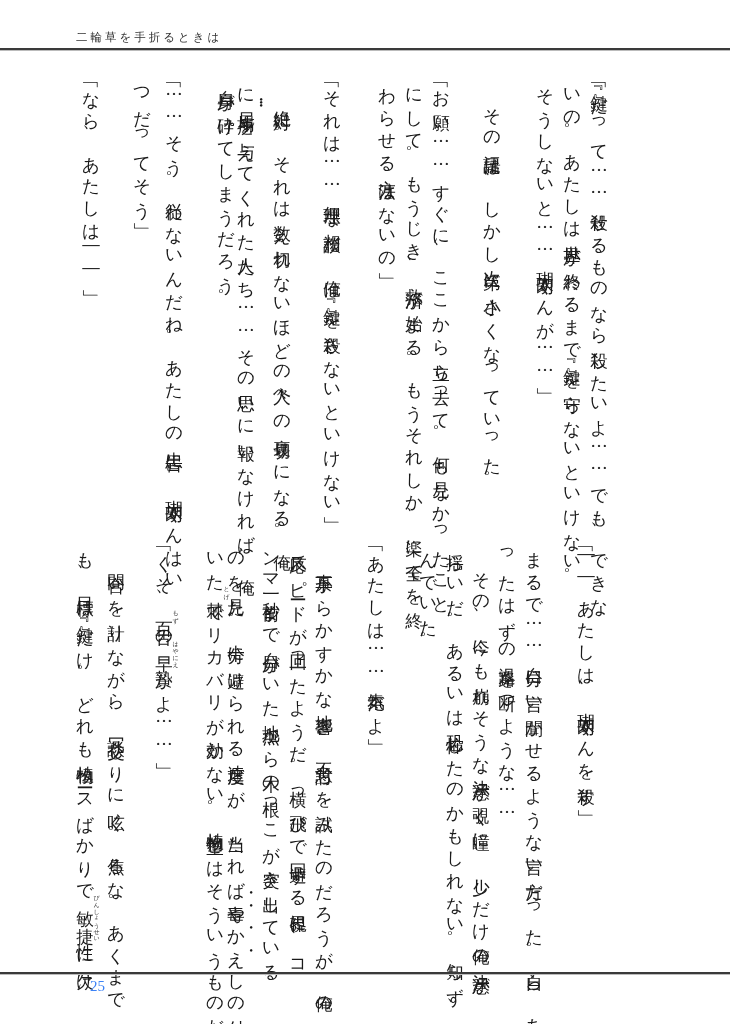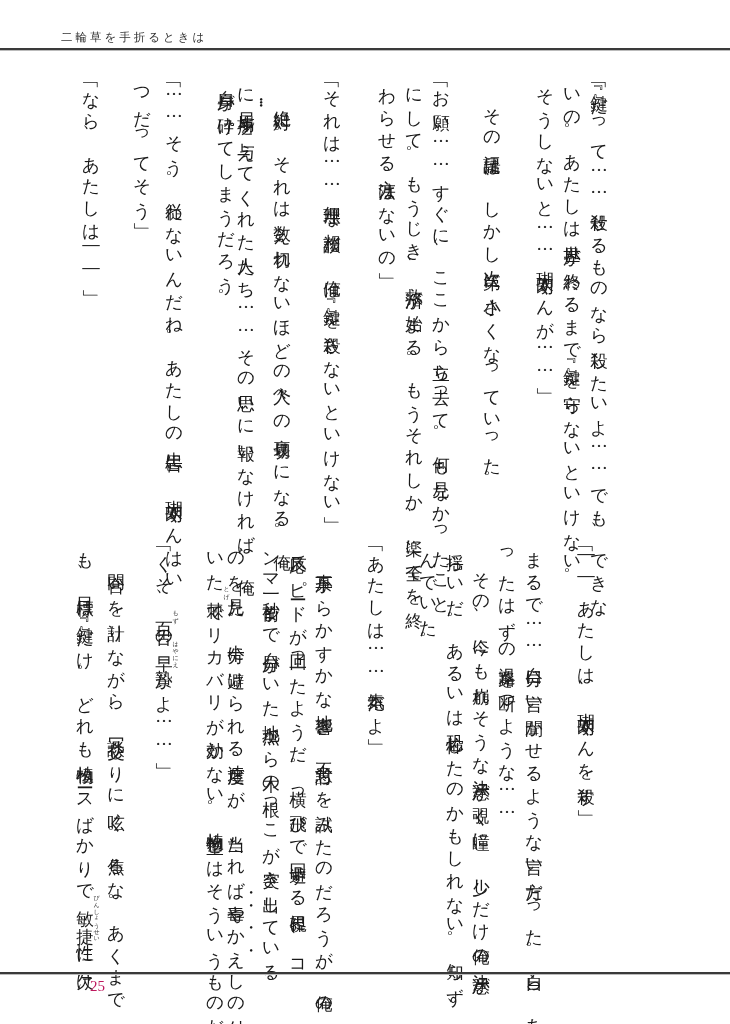--- a/index.html
+++ b/index.html
@@ -1,25 +1,25 @@
 <!DOCTYPE html>
 <html><head>
   <meta charset="utf-8">
   <style>
     html, body { margin: 0; padding: 0; background: #ffffff; }
     body { width: 730px; height: 1024px; position: relative; overflow: hidden; color: #1a1a1a; }
     .running-head {
-      position: absolute; left: 61px; top: 30px;
+      position: absolute; left: 76px; top: 30px;
       font-family: "DejaVu Serif", serif; font-size: 11.5px; letter-spacing: 3px; color: #333; text-align: right;
     }
     .rule-top { position: absolute; left: 0; top: 48px; width: 730px; height: 2px; background: #3a3a3a; box-shadow: 0 1px 0 #bbb; }
     .rule-bottom { position: absolute; left: 0; top: 972px; width: 730px; height: 2px; background: #3a3a3a; box-shadow: 0 1px 0 #bbb; }
     .page-number {
       position: absolute; left: 90px; top: 978px;
-      font-family: "Liberation Serif", serif; font-size: 15px; color: #be185d;
+      font-family: "Liberation Serif", serif; font-size: 15px; color: #3b82f6;
     }
     .col {
       position: absolute; writing-mode: vertical-rl; text-orientation: upright;
       font-family: "DejaVu Serif", serif; font-size: 17.5px; line-height: 22px; width: 22px;
       letter-spacing: 2.6px; white-space: nowrap; color: #1a1a1a;
     }
     .col.top { top: 76px; }
     .col.bottom { top: 540px; }
     ruby rt { font-size: 6px; letter-spacing: 0; color: #333; }
     .bouten { text-emphasis: dot; -webkit-text-emphasis: dot; text-emphasis-position: left; }

